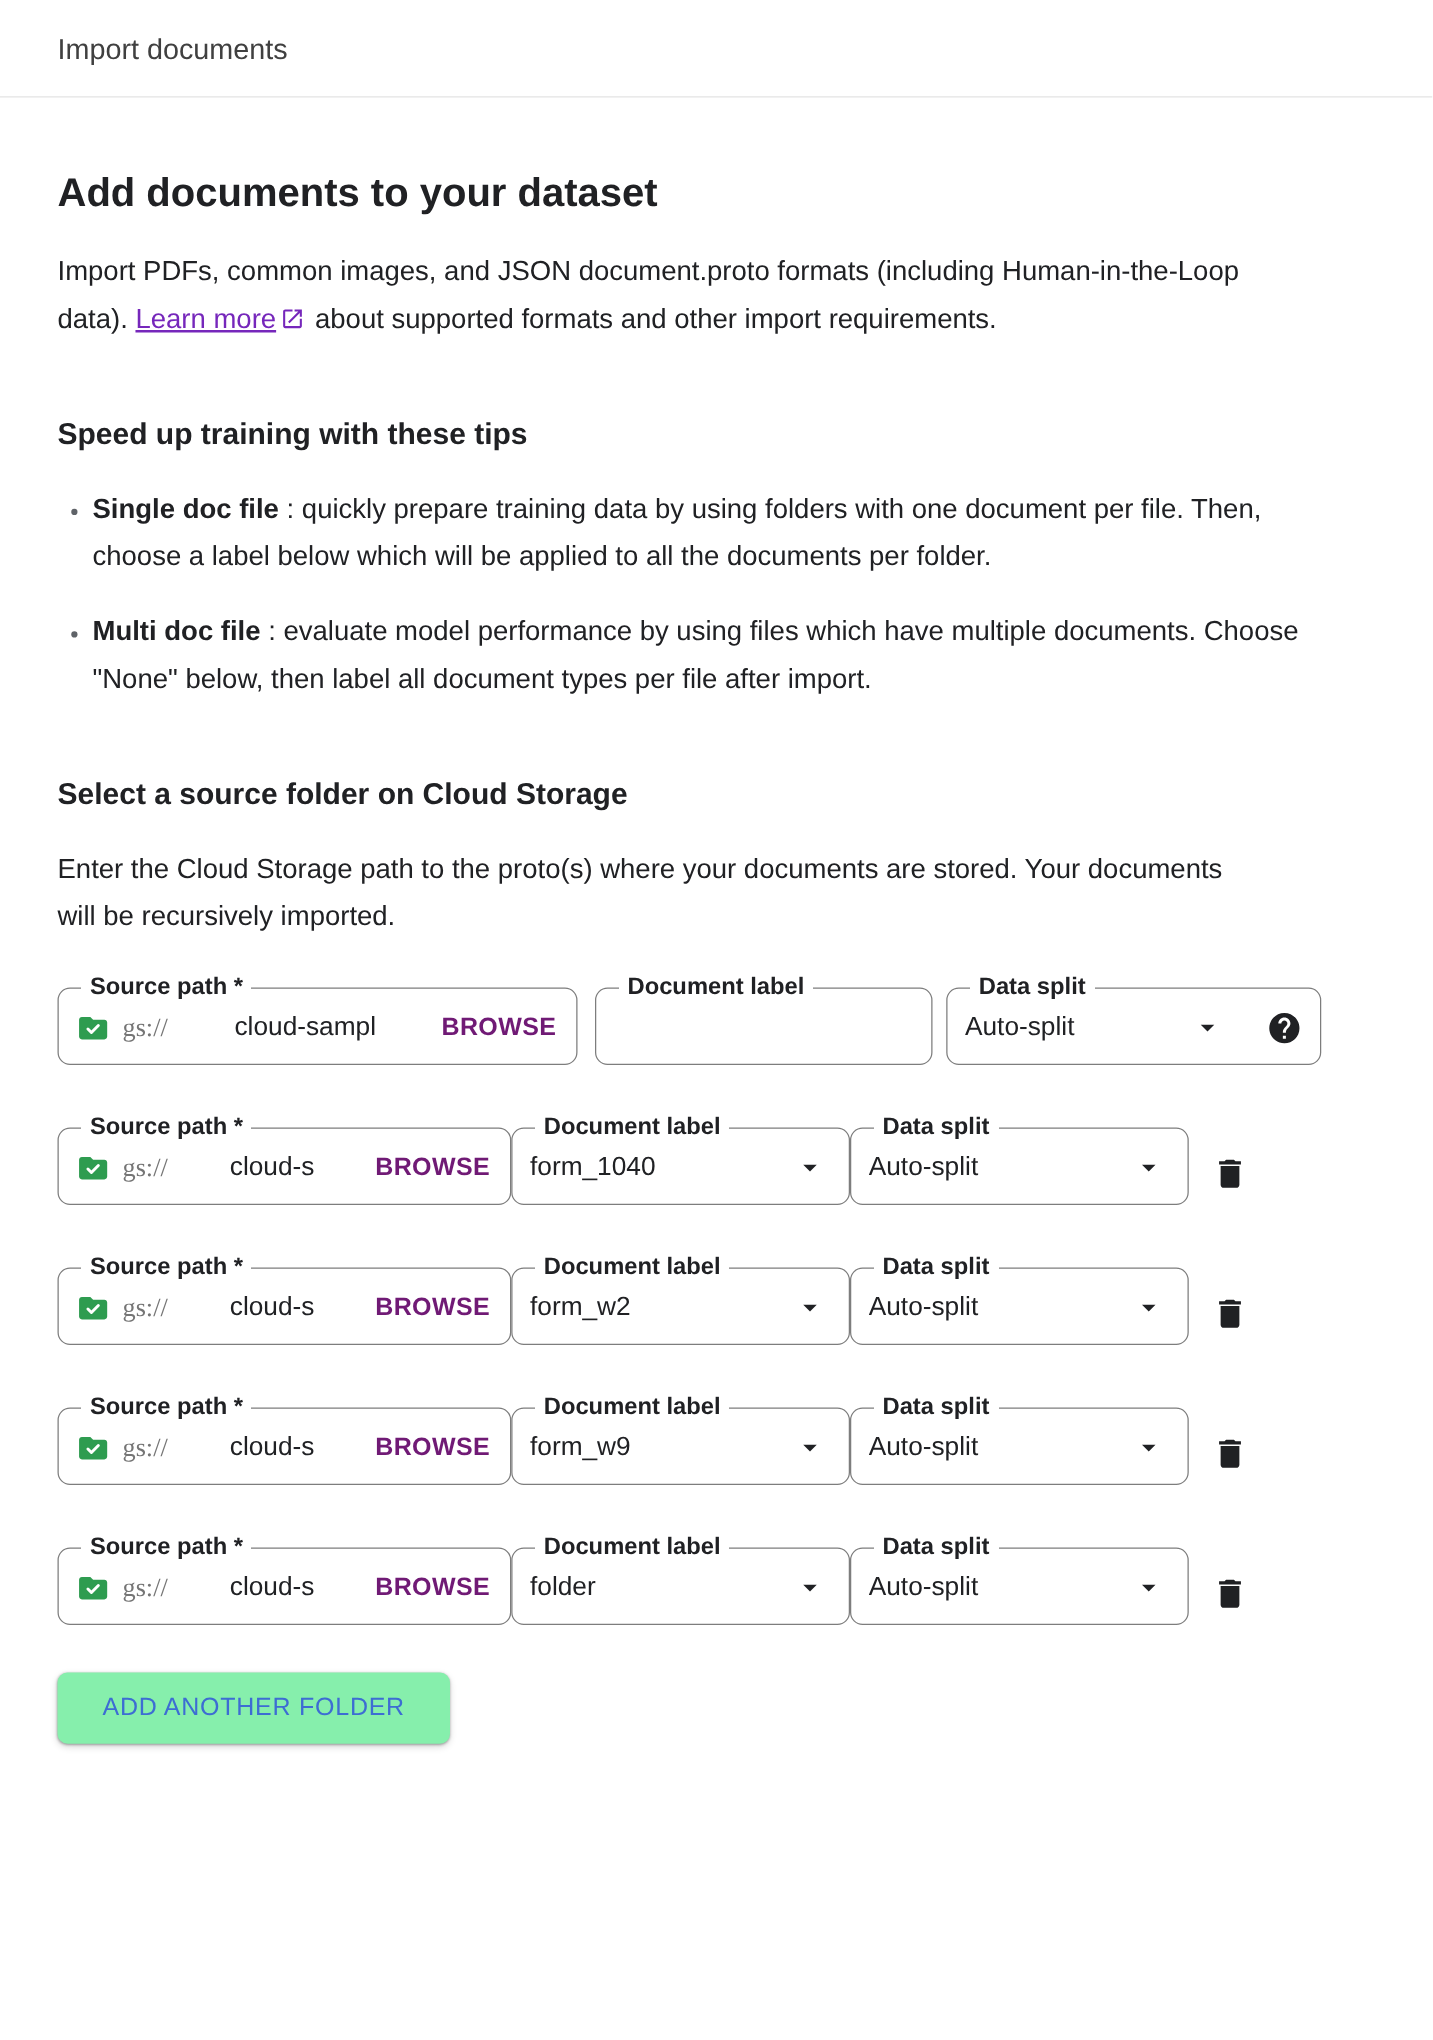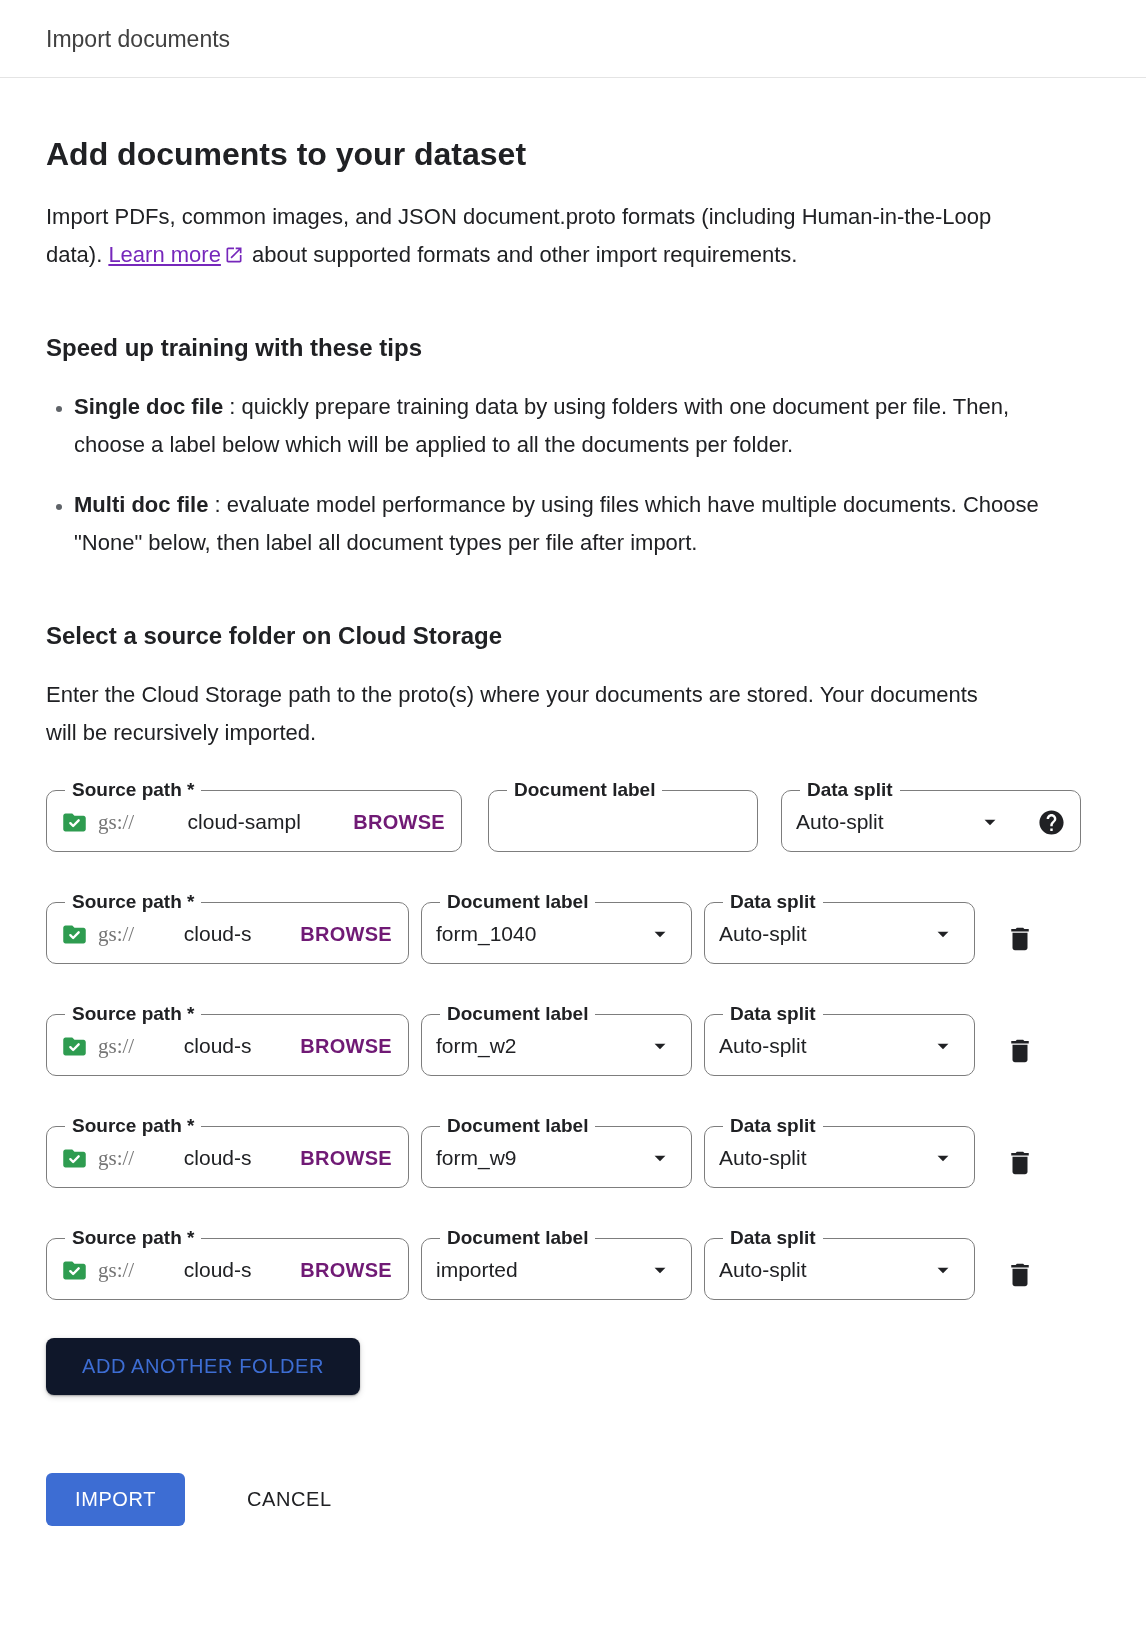--- a/index.html
+++ b/index.html
@@ -28,21 +28,21 @@
   .ext-icon svg{display:block;}
   .section-title{font-size:24px;font-weight:700;margin:60px 0 0 0;}
   ul.tips{margin:26px 0 0 0;padding-left:28px;max-width:1000px;}
   ul.tips li{font-size:22px;line-height:38px;margin-bottom:22px;}
   ul.tips li::marker{color:#5f6368;font-size:19px;}
   ul.tips li:last-child{margin-bottom:0;}
   .tip-term{font-weight:700;}
   .source-desc{font-size:22px;line-height:38px;max-width:945px;margin:26px 0 0 0;}
 
   .form-rows{margin-top:28px;}
-  .form-row{display:flex;align-items:flex-start;margin-bottom:40px;gap:12px;}
+  .form-row{display:flex;align-items:flex-start;margin-bottom:40px;}
   .form-row:last-child{margin-bottom:0;}
 
   fieldset.mfield{
     border:1.5px solid var(--border-gray);border-radius:10px;margin:0;
     padding:0 14px 0 14px;height:72px;background:#fff;min-width:0;
   }
   fieldset.mfield legend{
     font-size:19px;font-weight:700;color:#202124;padding:0 7px;margin-left:4px;
     line-height:20px;white-space:nowrap;
   }
@@ -69,21 +69,21 @@
   .select-value{font-size:21px;color:#202124;flex:1;min-width:0;overflow:hidden;white-space:nowrap;}
   .arrow-icon{display:flex;flex:none;margin-right:4px;}
   .help-btn{border:none;background:transparent;padding:0;margin-left:30px;cursor:pointer;display:flex;flex:none;}
   .trash-btn{
     border:none;background:transparent;cursor:pointer;padding:6px;
     margin:26px 0 0 12px;display:flex;flex:none;
   }
   .select-field{cursor:pointer;}
 
   .add-folder-btn{
-    margin-top:38px;border:none;cursor:pointer;background:#0f172a;
+    margin-top:38px;border:none;cursor:pointer;background:#86efac;
     border-radius:8px;box-shadow:0 1px 2px rgba(0,0,0,.3),0 2px 6px rgba(0,0,0,.15);
     padding:17px 36px;font-family:inherit;font-size:20px;font-weight:500;
     letter-spacing:0.6px;color:var(--accent-blue);
   }
   .actions{margin-top:78px;display:flex;align-items:center;}
   .import-btn{
     border:none;cursor:pointer;background:var(--accent-blue);color:#ffffff;
     border-radius:6px;padding:15px 29px;font-family:inherit;font-size:20px;
     font-weight:500;letter-spacing:0.6px;
   }
@@ -311,21 +311,21 @@
         </span>
         <span class="gs-prefix b-gs">gs://</span>
         <input type="text" class="src-input b-src-input" value="cloud-s" style="">
         <button class="browse-btn b-browse">BROWSE</button>
       </div>
     </fieldset>
 
     <fieldset class="mfield doc-field select-field">
       <legend><span class="b-doc-label">Document label</span></legend>
       <div class="mcontent">
-        <span class="select-value b-doc-value">imported</span>
+        <span class="select-value b-doc-value">folder</span>
         <span class="arrow-icon">
           <svg width="26" height="26" viewBox="0 0 24 24" fill="#202124">
                 <path d="M7 10l5 5 5-5z"></path>
               </svg>
         </span>
       </div>
     </fieldset>
 
     <fieldset class="mfield split-field select-field">
       <legend><span class="b-split-label">Data split</span></legend>
@@ -343,17 +343,13 @@
     <button class="trash-btn">
       <svg width="30" height="30" viewBox="0 0 24 24" fill="#202124">
             <path d="M6 19c0 1.1.9 2 2 2h8c1.1 0 2-.9 2-2V7H6v12zM19 4h-3.5l-1-1h-5l-1 1H5v2h14V4z"></path>
           </svg>
     </button>
   </div>
     </div>
 
   <button class="add-folder-btn">ADD ANOTHER FOLDER</button>
 
-  <div class="actions">
-    <button class="import-btn">IMPORT</button>
-    <button class="cancel-btn">CANCEL</button>
-  </div>
 </main>
 
 </body></html>

